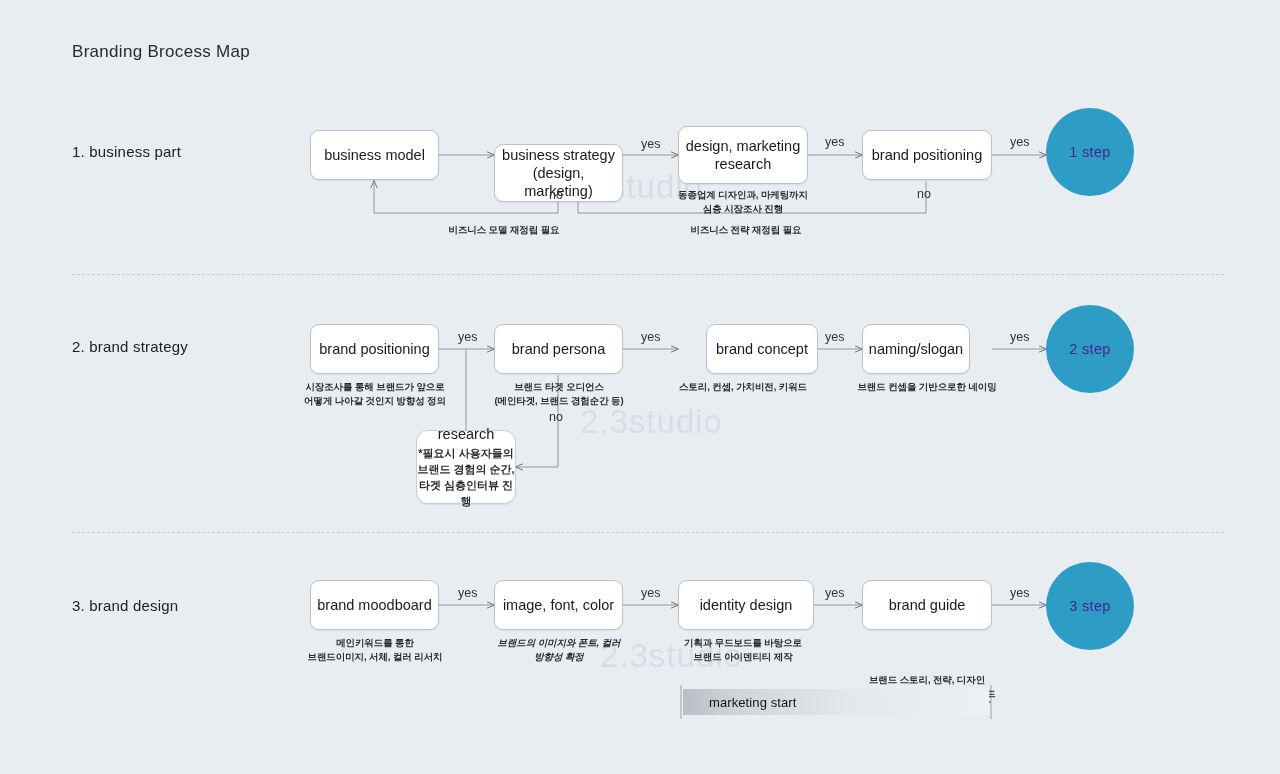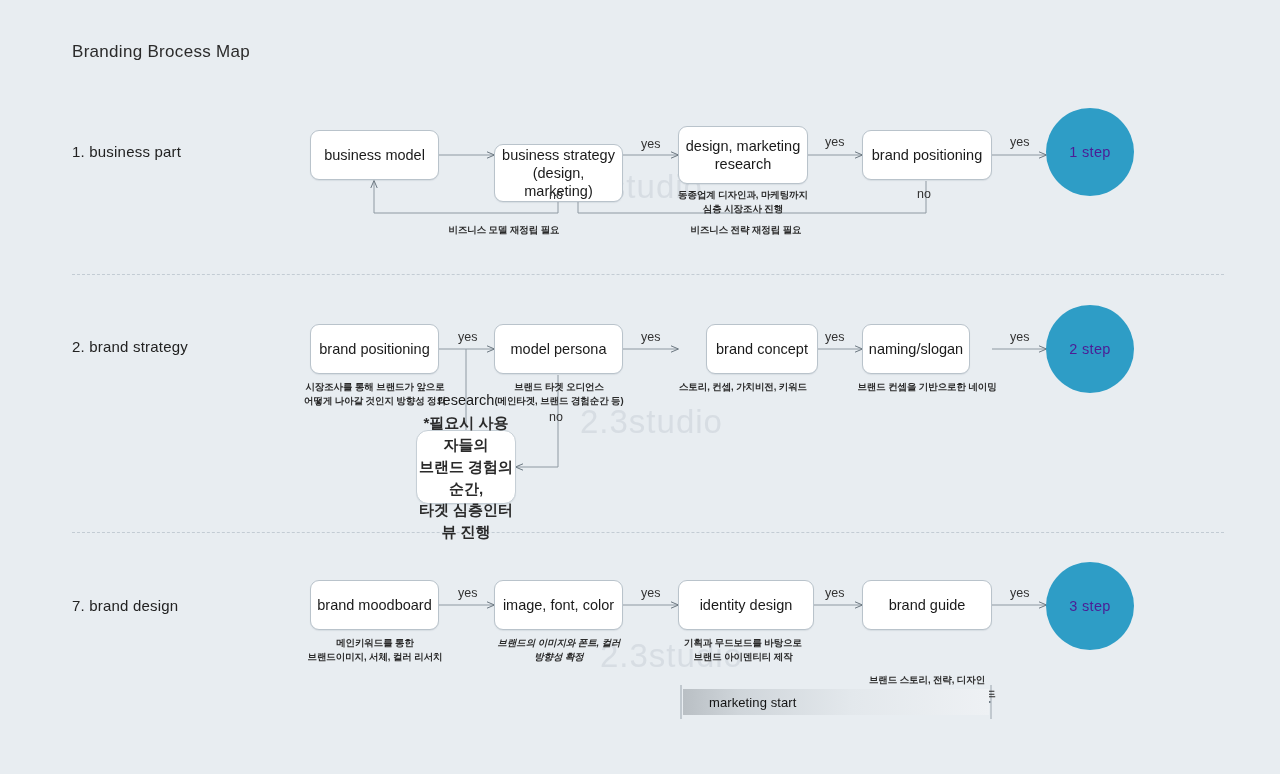--- a/index.html
+++ b/index.html
@@ -50,21 +50,21 @@
   }
   .node .nlabel{padding:0 6px;white-space:pre-line;}
 
   
   .node.research{
     flex-direction:column;justify-content:center;gap:3px;
     border-color:#c6cfd6;border-radius:12px;
   }
   .node.research .rtitle{font-size:14.5px;}
   .node.research .rsub{
-    font-size:15px;line-height:1.45;color:#2a2a2a;white-space:pre-line;font-weight:700;
+    font-size:11px;line-height:1.45;color:#2a2a2a;white-space:pre-line;font-weight:700;
   }
 
   
   .step-circle{
     border-radius:50%;
     background:#2e9dc6;
     color:#4c1d95;
     display:flex;align-items:center;justify-content:center;
     font-size:14.5px;letter-spacing:.3px;
   }
@@ -182,21 +182,21 @@
 심층 시장조사 진행</div>
 <div class="abs caption" style="left:344px;top:223px;width:320px;">비즈니스 모델 재정립 필요</div>
 <div class="abs caption" style="left:646px;top:223px;width:200px;">비즈니스 전략 재정립 필요</div>
 
 <div class="abs row-label" style="left:72px;top:338px;">2. brand strategy</div>
 
 <div class="abs node" style="left:310px;top:324px;width:129px;height:50px;">
   <span class="nlabel">brand positioning</span>
 </div>
 <div class="abs node" style="left:494px;top:324px;width:129px;height:50px;">
-  <span class="nlabel">model persona</span>
+  <span class="nlabel">brand persona</span>
 </div>
 <div class="abs node" style="left:678px;top:324px;width:112px;height:50px;margin-left:28px;">
   <span class="nlabel">brand concept</span>
 </div>
 <div class="abs node" style="left:862px;top:324px;width:108px;height:50px;">
   <span class="nlabel">naming/slogan</span>
 </div>
 <div class="abs step-circle" style="left:1046px;top:305px;width:88px;height:88px;">
   <span>2 step</span>
 </div>
@@ -214,21 +214,21 @@
 <div class="abs caption" style="left:673px;top:380px;width:140px;">스토리, 컨셉, 가치비전, 키워드</div>
 <div class="abs caption" style="left:852px;top:380px;width:150px;">브랜드 컨셉을 기반으로한 네이밍</div>
 
 <div class="abs node research" style="left:416px;top:430px;width:100px;height:74px;">
   <span class="rtitle">research</span>
   <span class="rsub">*필요시 사용자들의
 브랜드 경험의 순간,
 타겟 심층인터뷰 진행</span>
 </div>
 
-<div class="abs row-label" style="left:72px;top:597px;">7. brand design</div>
+<div class="abs row-label" style="left:72px;top:597px;">3. brand design</div>
 
 <div class="abs node" style="left:310px;top:580px;width:129px;height:50px;">
   <span class="nlabel">brand moodboard</span>
 </div>
 <div class="abs node" style="left:494px;top:580px;width:129px;height:50px;">
   <span class="nlabel">image, font, color</span>
 </div>
 <div class="abs node" style="left:678px;top:580px;width:136px;height:50px;">
   <span class="nlabel">identity design</span>
 </div>

